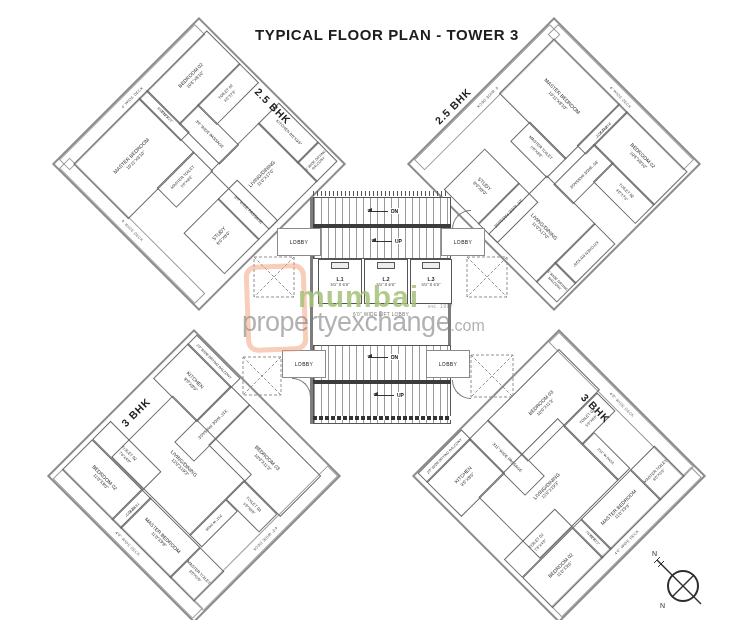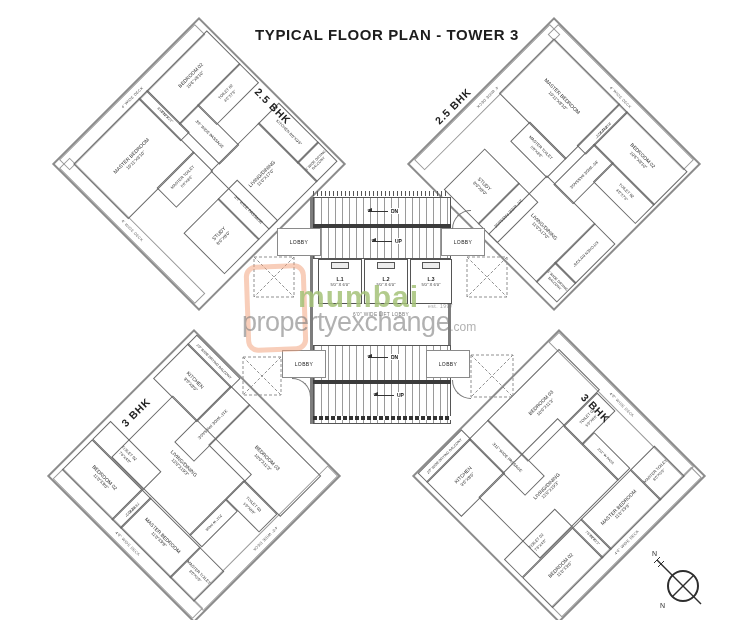--- a/index.html
+++ b/index.html
@@ -42,21 +42,21 @@
   .lobbybox{position:absolute;border:1px solid #8a8a8a;background:#fff;display:flex;align-items:center;
         justify-content:center;font-size:5px;color:#222;z-index:3;letter-spacing:.4px;}
   .arc{position:absolute;width:18px;height:18px;border:1px solid #777;border-radius:100% 0 0 0;
        border-right:none;border-bottom:none;z-index:3;}
   
   .wm{position:absolute;z-index:10;pointer-events:none;}
   .wm-logo{position:absolute;left:245px;top:264px;width:52px;height:78px;border:5px solid rgba(242,158,118,.5);
        border-radius:12px;transform:rotate(-2deg);z-index:10;}
   .wm1{left:298px;top:280px;font-size:30px;font-weight:bold;letter-spacing:1px;color:rgba(164,194,120,.85);}
   .wm2{left:242px;top:307px;font-size:27px;color:rgba(125,125,125,.6);letter-spacing:-.5px;}
-  .wm3{font-size:12px;letter-spacing:0;}
+  .wm3{font-size:16px;letter-spacing:0;}
   .wmtag{left:428px;top:303px;font-size:5px;color:rgba(120,120,120,.7);letter-spacing:.5px;}
 </style>
 </head>
 <body>
 
 <div class="title">TYPICAL FLOOR PLAN  - TOWER 3</div>
 
 <div class="wing" style="left:95px;top:60px;transform:rotate(-45deg);">
   <div class="deck" style="left:6px;top:0;width:190px;height:13px;">
       <span class="dt">4' WIDE DECK</span>

